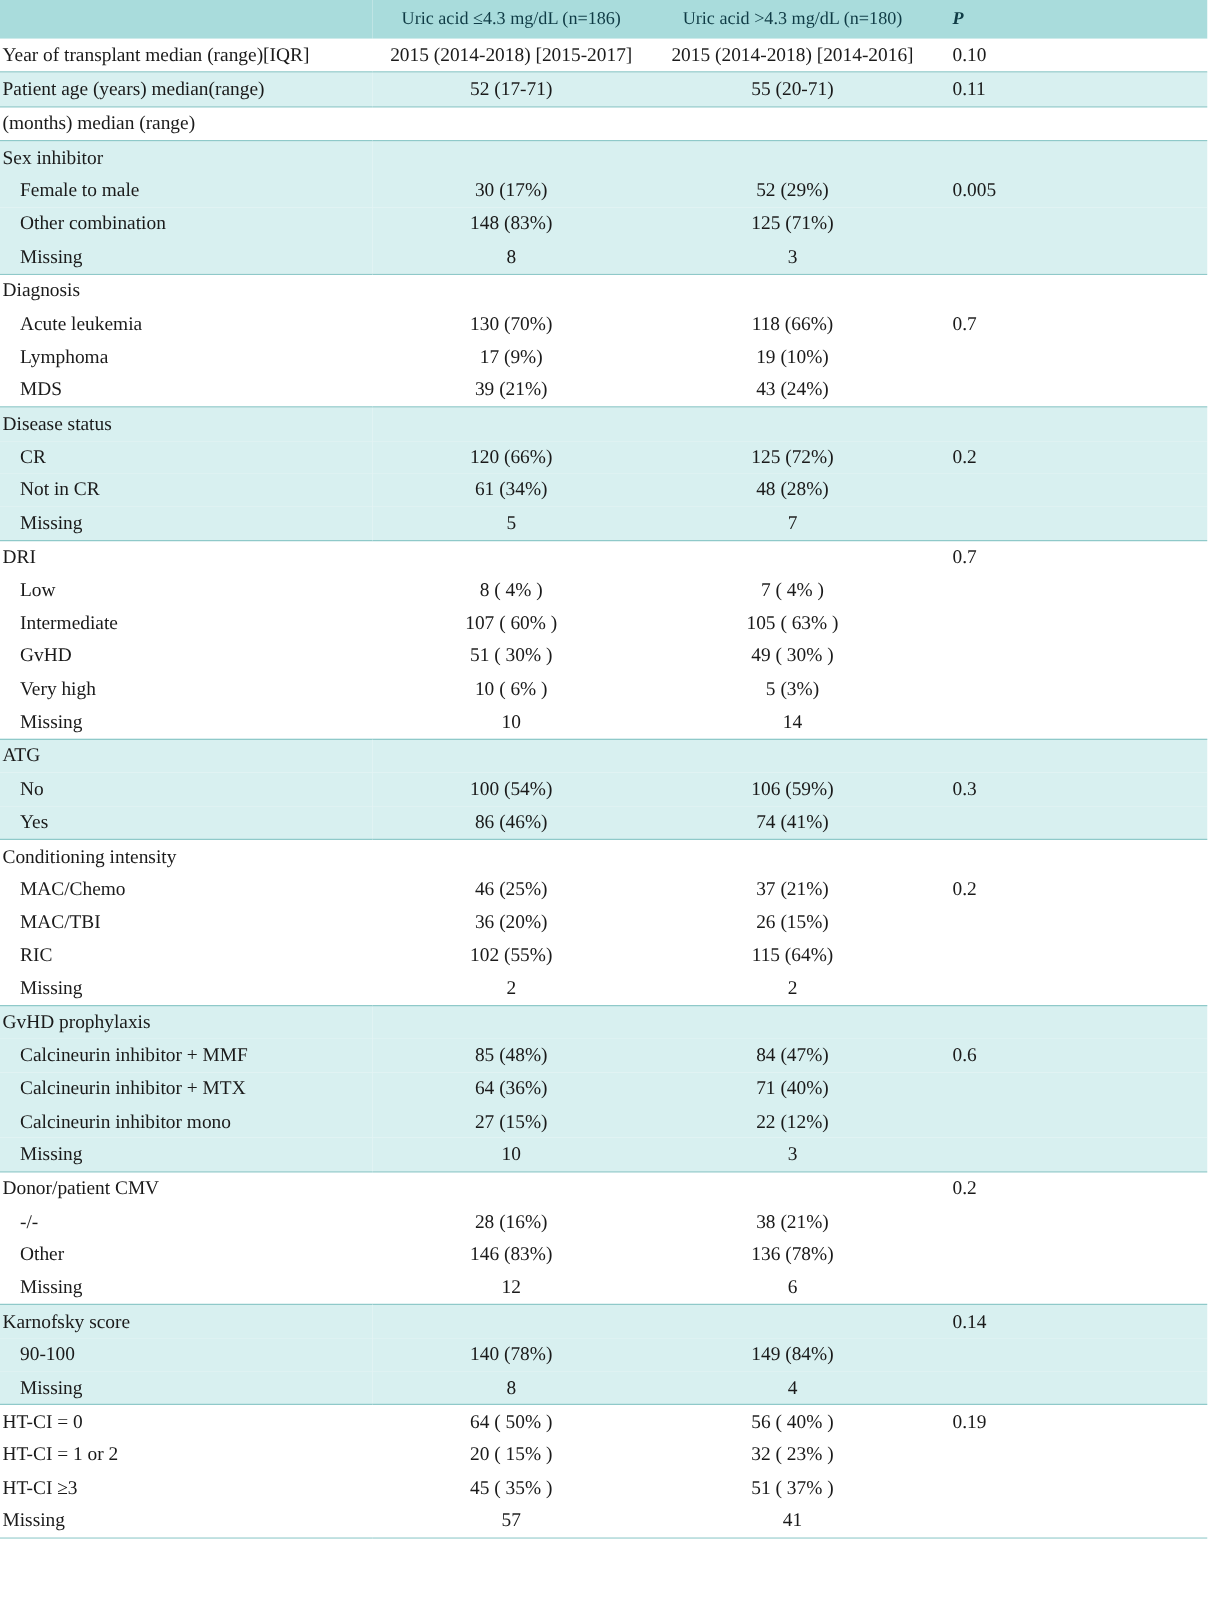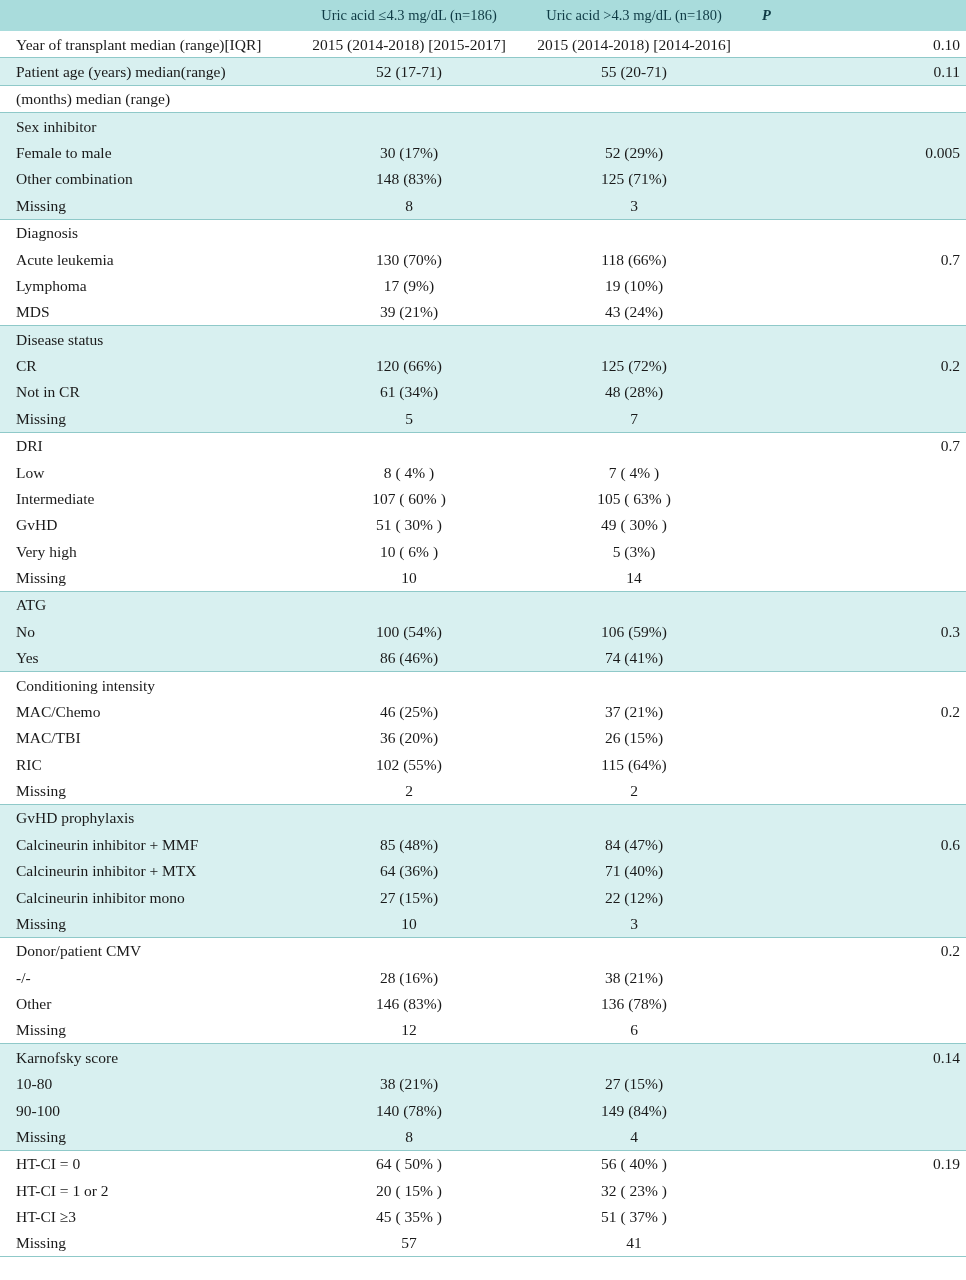--- a/index.html
+++ b/index.html
@@ -51,28 +51,28 @@
     vertical-align: top;
     line-height: 1.25;
     border: none;
   }
   tbody tr.shade td { background: #d8f0f0; }
   tbody tr.plain td { background: #ffffff; }
   tbody tr.rule td { border-bottom: 1px solid #8fc9c9; }
 
   td.label {
     text-align: left;
-    padding-left: 16px;
+    padding-left: 2px;
   }
   td.label.indent1 { padding-left: 16px; margin-left: 36px; }
   td.num {
     text-align: center;
   }
   td.p {
-    text-align: right;
+    text-align: left;
     padding-left: 14px;
   }
 </style>
 </head>
 <body>
 
 <div class="table-wrap">
   <table class="main">
     <colgroup>
       <col class="c0">
@@ -317,26 +317,20 @@
           <td class="num">6</td>
           <td class="p"></td>
         </tr>
         <tr class="shade">
           <td class="label">Karnofsky score</td>
           <td class="num"></td>
           <td class="num"></td>
           <td class="p">0.14</td>
         </tr>
         <tr class="shade">
-          <td class="label indent1">10-80</td>
-          <td class="num">38 (21%)</td>
-          <td class="num">27 (15%)</td>
-          <td class="p"></td>
-        </tr>
-        <tr class="shade">
           <td class="label indent1">90-100</td>
           <td class="num">140 (78%)</td>
           <td class="num">149 (84%)</td>
           <td class="p"></td>
         </tr>
         <tr class="shade rule">
           <td class="label indent1">Missing</td>
           <td class="num">8</td>
           <td class="num">4</td>
           <td class="p"></td>

